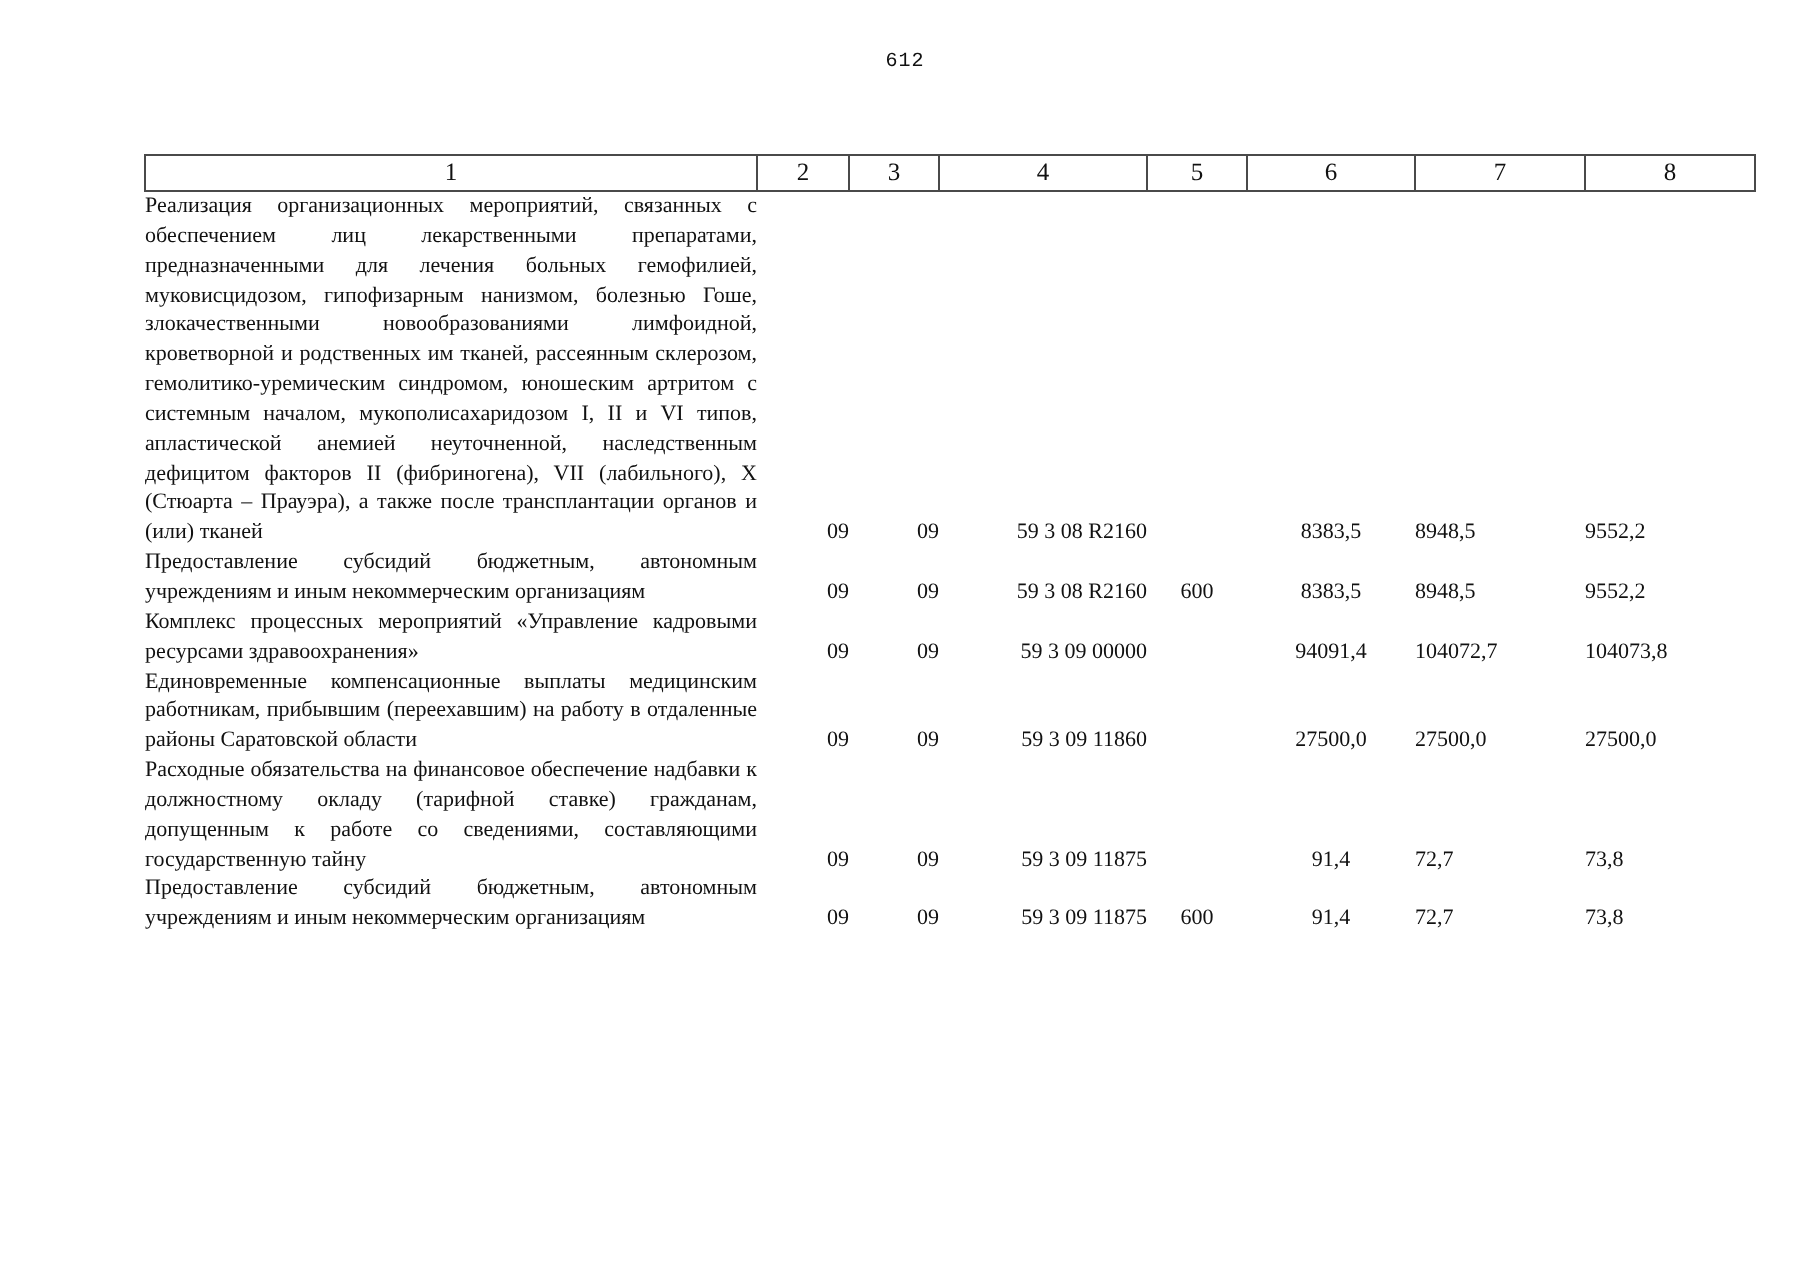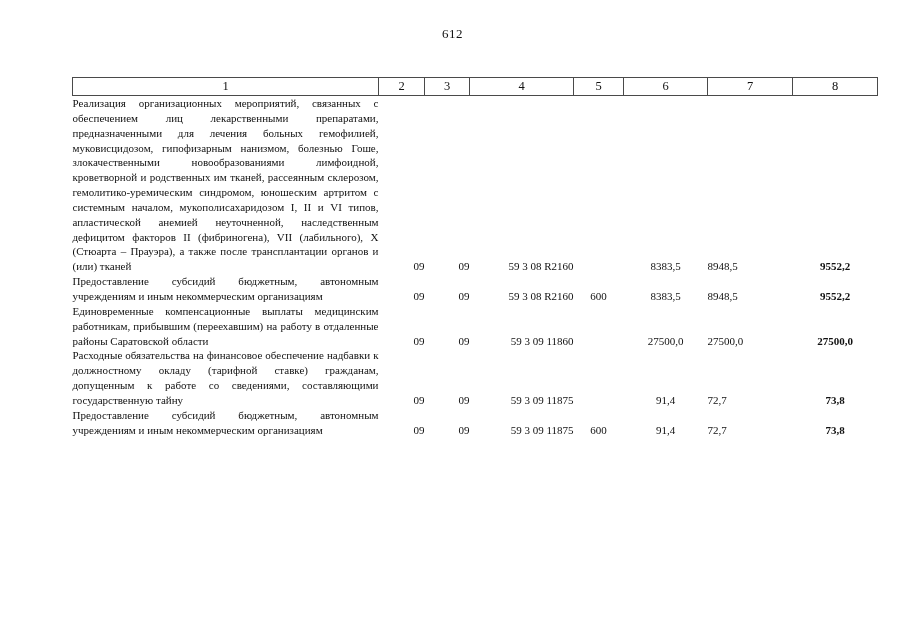--- a/index.html
+++ b/index.html
@@ -14,22 +14,23 @@
     overflow: hidden;
     font-family: "Liberation Serif", "DejaVu Serif", serif;
     color: #111111;
   }
   .page-number {
     position: absolute;
     top: 26px;
     left: 0;
     width: 905px;
     text-align: center;
-    font-size: 13px;
+    font-size: 10px;
     letter-spacing: 0.5px;
+    font-family: Liberation Mono, monospace;
   }
   table.budget-table {
     position: absolute;
     left: 72px;
     top: 77px;
     width: 805px;
     border-collapse: collapse;
     table-layout: fixed;
   }
   table.budget-table th {
@@ -49,21 +50,21 @@
   }
   td.desc {
     text-align: justify;
     padding-right: 3px;
     padding-top: 1px;
   }
   td.cc { text-align: right; }
   td.c5 { text-align: center; padding-right: 1px; }
   td.c6 { text-align: center; padding-right: 7px; }
   td.c7 { padding-right: 5px; }
-  td.c8 { text-align: center; padding-right: 8px; font-weight: bold; }
+  td.c8 { text-align: left; padding-right: 8px; }
 </style>
 </head>
 <body>
 
 <div class="page-number">612</div>
 
 <table class="budget-table">
   <colgroup>
     <col style="width:306px">
     <col style="width:46px">
@@ -101,20 +102,30 @@
       <td class="desc">Предоставление субсидий бюджетным, автономным учреждениям и иным некоммерческим организациям</td>
       <td class="cc">09</td>
       <td class="cc">09</td>
       <td class="cc">59 3 08 R2160</td>
       <td class="c5">600</td>
       <td class="c6">8383,5</td>
       <td class="c7">8948,5</td>
       <td class="c8">9552,2</td>
     </tr>
     <tr>
+      <td class="desc">Комплекс процессных мероприятий «Управление кадровыми ресурсами здравоохранения»</td>
+      <td class="cc">09</td>
+      <td class="cc">09</td>
+      <td class="cc">59 3 09 00000</td>
+      <td class="c5"></td>
+      <td class="c6">94091,4</td>
+      <td class="c7">104072,7</td>
+      <td class="c8">104073,8</td>
+    </tr>
+    <tr>
       <td class="desc">Единовременные компенсационные выплаты медицинским работникам, прибывшим (переехавшим) на работу в отдаленные районы Саратовской области</td>
       <td class="cc">09</td>
       <td class="cc">09</td>
       <td class="cc">59 3 09 11860</td>
       <td class="c5"></td>
       <td class="c6">27500,0</td>
       <td class="c7">27500,0</td>
       <td class="c8">27500,0</td>
     </tr>
     <tr>

